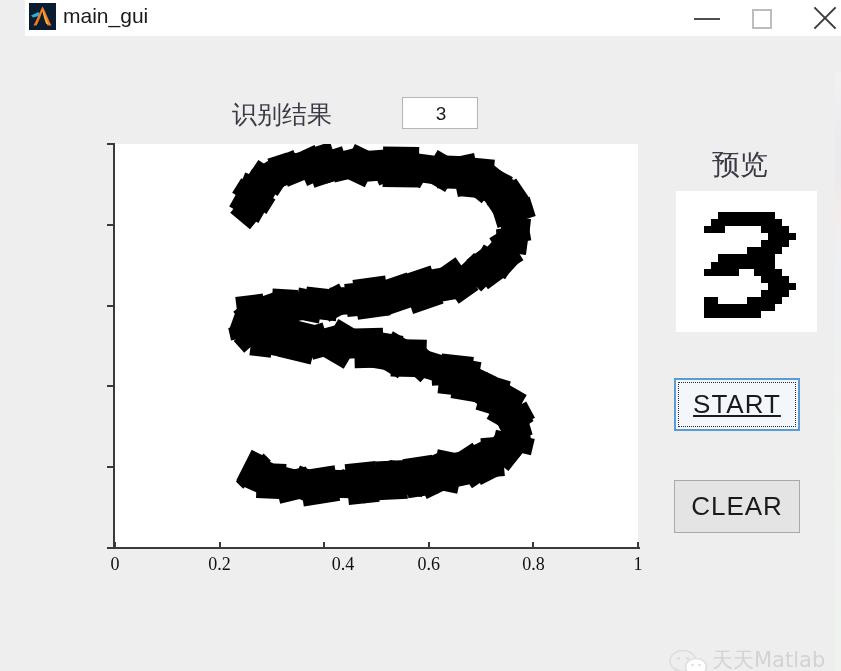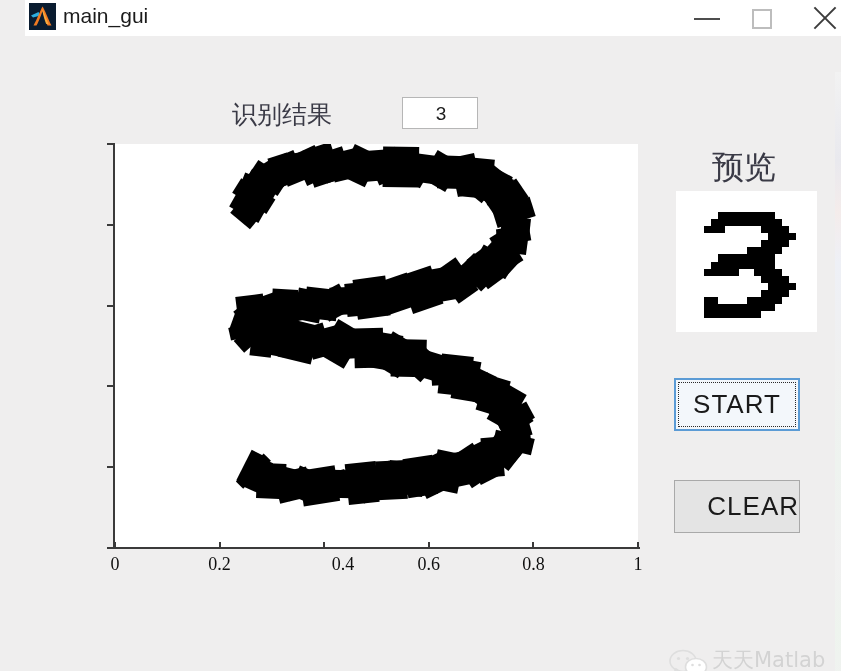--- a/index.html
+++ b/index.html
@@ -156,21 +156,21 @@
     font-size: 18px;
     color: #101010;
     font-family: "Liberation Serif", serif;
   }
 
   
   #preview-label {
     position: absolute;
     left: 712px; top: 110px;
     font-family: "DejaVu Sans", sans-serif;
-    font-size: 32px;
+    font-size: 28px;
     color: #3a3a46;
     white-space: nowrap;
   }
   #preview-box {
     position: absolute;
     left: 676px; top: 155px;
     width: 141px; height: 141px;
     background: #ffffff;
   }
   #preview-canvas {
@@ -186,36 +186,36 @@
     font-size: 26px;
     color: #1a1a1a;
     letter-spacing: 1px;
   }
   #start-button {
     left: 674px; top: 342px;
     width: 126px; height: 53px;
     background: #f3f7fb;
     border: 2px solid #5b9bd5;
     line-height: 49px;
+    text-decoration: underline;
   }
   #start-button::before {
     content: "";
     position: absolute;
     left: 2px; top: 2px;
     right: 2px; bottom: 2px;
     border: 1px dotted #2a2a2a;
     pointer-events: none;
   }
   #clear-button {
     left: 674px; top: 444px;
     width: 126px; height: 53px;
     background: #e4e4e4;
     border: 1px solid #a9a9a9;
     line-height: 51px;
-    text-align: right;
   }
 
   
   #watermark {
     position: absolute;
     left: 668px; top: 606px;
     width: 170px; height: 56px;
   }
   #wm-icon {
     position: absolute;

